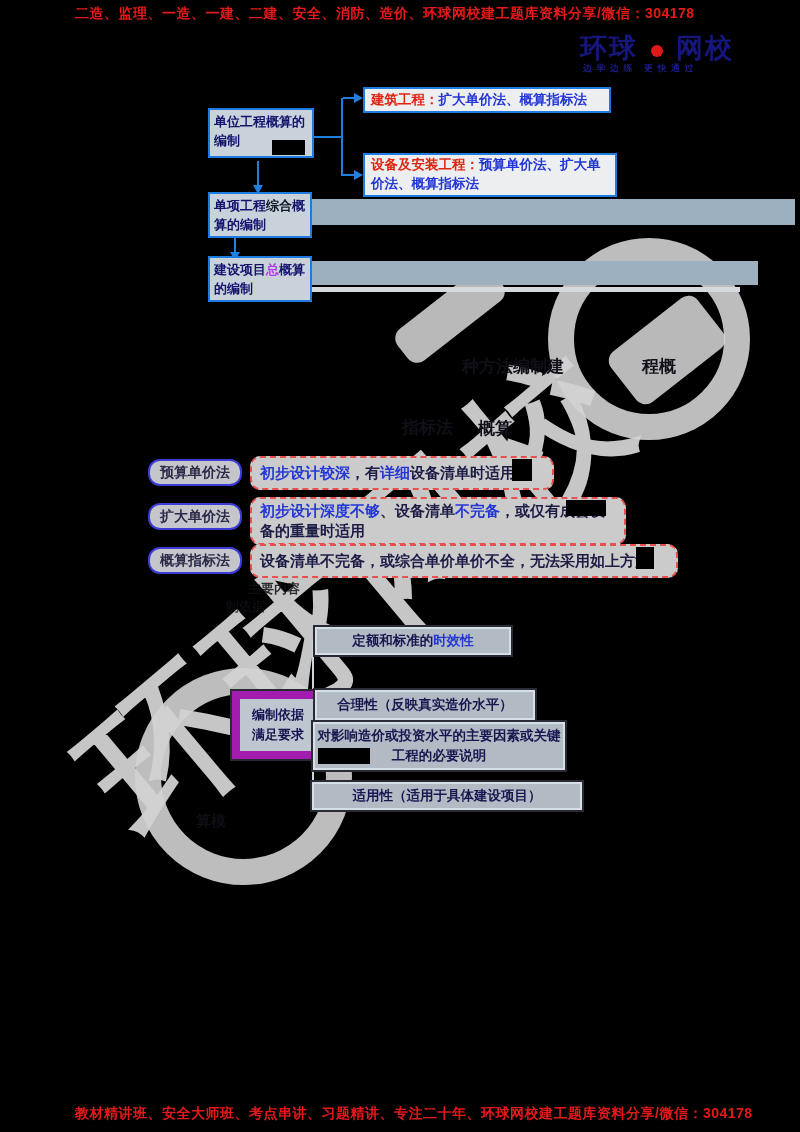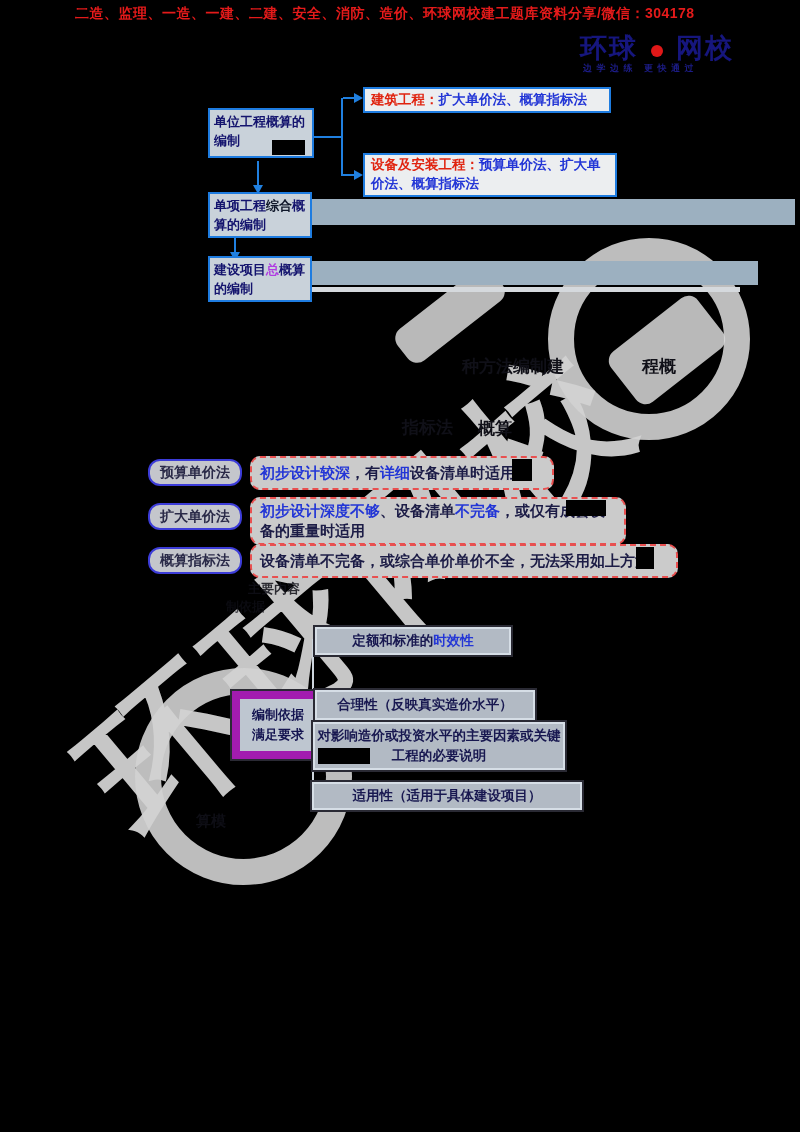--- a/index.html
+++ b/index.html
@@ -155,14 +155,15 @@
 
   <div class="abs leaf" style="left:313px;top:722px;width:248px;height:44px;">
     <span>对影响造价或投资水平的主要因素或关键工程的必要说明</span>
   </div>
   <div class="abs patch" style="left:318px;top:748px;width:52px;height:16px;"></div>
 
   <div class="abs leaf" style="left:312px;top:782px;width:266px;height:24px;">
     <span>适用性（适用于具体建设项目）</span>
   </div>
 
+  <div class="abs redline" style="left:75px;top:1105px;">教材精讲班、安全大师班、考点串讲、习题精讲、专注二十年、环球网校建工题库资料分享/微信：304178</div>
 
 </div>
 
 </body></html>

